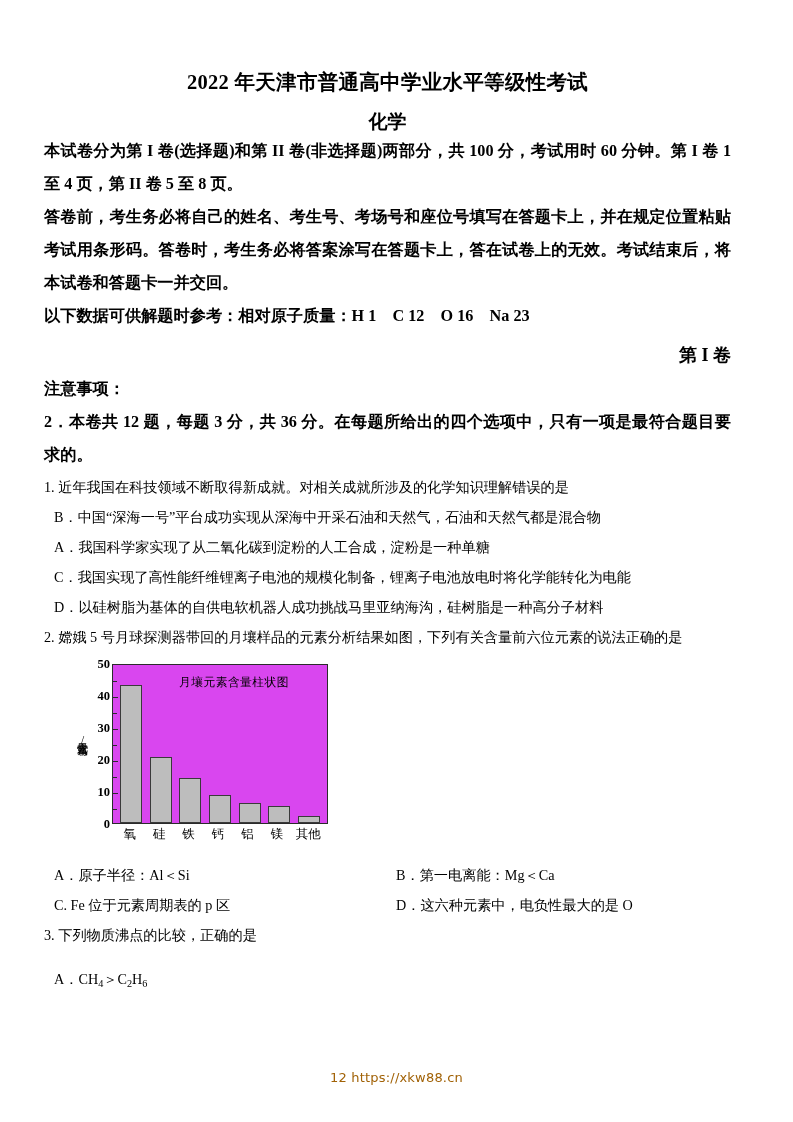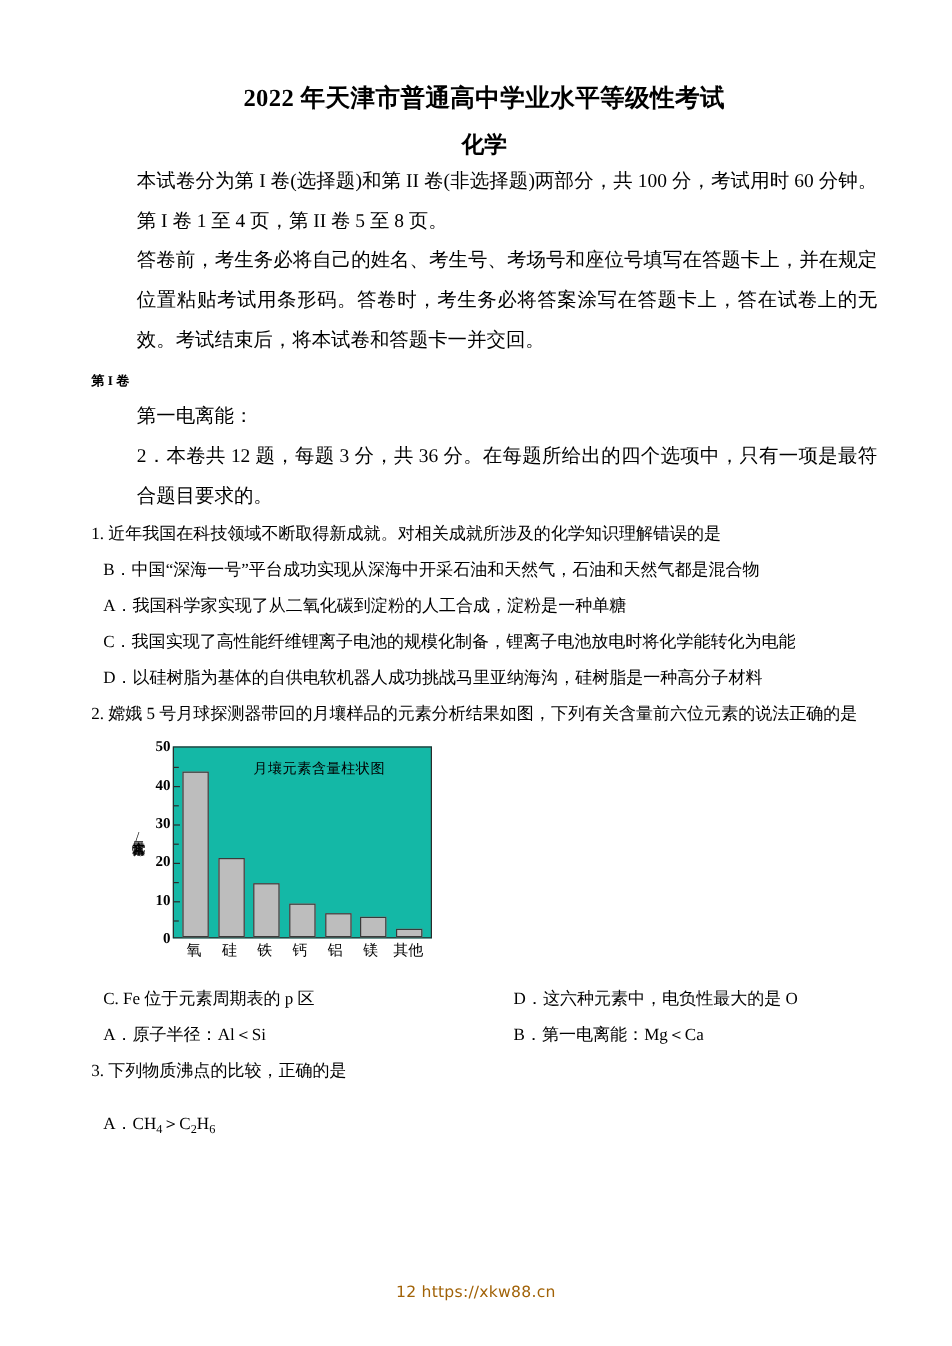--- a/index.html
+++ b/index.html
@@ -14,57 +14,56 @@
     font-family: "Liberation Serif", "DejaVu Serif", serif;
     color: #000000;
     overflow: hidden;
   }
   .page {
     position: absolute;
     left: 0; top: 0;
     width: 793px;
     height: 1122px;
     box-sizing: border-box;
-    padding: 60px 62px 0 76px;
+    padding: 60px 62px 0 44px;
   }
 
   
   .doc-title {
     text-align: center;
     font-size: 20.5px;
     font-weight: bold;
     letter-spacing: 0.3px;
     margin: 8px 0 0 0;
     line-height: 1.4;
   }
   .doc-subject {
     text-align: center;
     font-size: 19px;
     font-weight: bold;
     margin: 12px 0 0 0;
     line-height: 1.4;
   }
   .section-heading {
-    text-align: left;
-    font-size: 11px;
+    text-align: right;
+    font-size: 18px;
     font-weight: bold;
     margin: 10px 0 6px 0;
   }
 
   
   p.para {
     font-size: 16.2px;
     line-height: 33px;
     margin: 0;
     text-align: justify;
     text-justify: inter-ideograph;
   }
   p.bold {
-    font-weight: normal;
-    margin-left: 38px;
+    font-weight: bold;
   }
   .block-gap {
     margin-top: 10px;
   }
 
   
   .q-stem {
     font-size: 14.2px;
     line-height: 30px;
     margin: 0;
@@ -132,21 +131,21 @@
     font-weight: bold;
   }
   .plot {
     position: absolute;
     left: 40px;
     top: 6px;
     width: 216px;
     height: 160px;
     border: 1.4px solid #2b2b2b;
     box-sizing: border-box;
-    background: #14b8a6;
+    background: #d946ef;
   }
   .plot .tick-mark {
     position: absolute;
     left: 0;
     width: 5px;
     height: 0;
     border-top: 1.2px solid #2b2b2b;
   }
   .plot .tick-mark.minor { width: 3.5px; }
   .chart-title {
@@ -211,24 +210,25 @@
 </head>
 <body>
 
 <div class="page">
 
   <h1 class="doc-title">2022 年天津市普通高中学业水平等级性考试</h1>
   <h2 class="doc-subject">化学</h2>
 
   <p class="para bold block-gap">本试卷分为第 I 卷(选择题)和第 II 卷(非选择题)两部分，共 100 分，考试用时 60 分钟。第 I 卷 1 至 4 页，第 II 卷 5 至 8 页。</p>
   <p class="para bold">答卷前，考生务必将自己的姓名、考生号、考场号和座位号填写在答题卡上，并在规定位置粘贴考试用条形码。答卷时，考生务必将答案涂写在答题卡上，答在试卷上的无效。考试结束后，将本试卷和答题卡一并交回。</p>
+  <p class="para bold">以下数据可供解题时参考：相对原子质量：H 1　C 12　O 16　Na 23</p>
 
   <div class="section-heading">第 I 卷</div>
 
-  <p class="para bold">第一电离能：</p>
+  <p class="para bold">注意事项：</p>
   <p class="para bold">2．本卷共 12 题，每题 3 分，共 36 分。在每题所给出的四个选项中，只有一项是最符合题目要求的。</p>
 
   <p class="q-stem">1. 近年我国在科技领域不断取得新成就。对相关成就所涉及的化学知识理解错误的是</p>
   <p class="opt-line">B．中国“深海一号”平台成功实现从深海中开采石油和天然气，石油和天然气都是混合物</p>
   <p class="opt-line">A．我国科学家实现了从二氧化碳到淀粉的人工合成，淀粉是一种单糖</p>
   <p class="opt-line">C．我国实现了高性能纤维锂离子电池的规模化制备，锂离子电池放电时将化学能转化为电能</p>
   <p class="opt-line">D．以硅树脂为基体的自供电软机器人成功挑战马里亚纳海沟，硅树脂是一种高分子材料</p>
 
   <p class="q-stem">2. 嫦娥 5 号月球探测器带回的月壤样品的元素分析结果如图，下列有关含量前六位元素的说法正确的是</p>
 
@@ -268,26 +268,26 @@
         <span>硅</span>
         <span>铁</span>
         <span>钙</span>
         <span>铝</span>
         <span>镁</span>
         <span class="wide">其他</span>
       </div>
   </div>
 
   <div class="opt-row">
+    <div class="col-a">A．原子半径：Al＜Si</div>
+    <div class="col-b">B．第一电离能：Mg＜Ca</div>
+  </div>
+  <div class="opt-row">
     <div class="col-a">C. Fe 位于元素周期表的 p 区</div>
     <div class="col-b">D．这六种元素中，电负性最大的是 O</div>
-  </div>
-  <div class="opt-row">
-    <div class="col-a">A．原子半径：Al＜Si</div>
-    <div class="col-b">B．第一电离能：Mg＜Ca</div>
   </div>
 
   <p class="q-stem">3. 下列物质沸点的比较，正确的是</p>
   <div class="opt-row" style="margin-top:14px;">
     <div class="col-a">
       <span>A．CH</span><sub>4</sub><span>＞C</span><sub>2</sub><span>H</span><sub>6</sub>
     </div>
   </div>
 
 </div>

